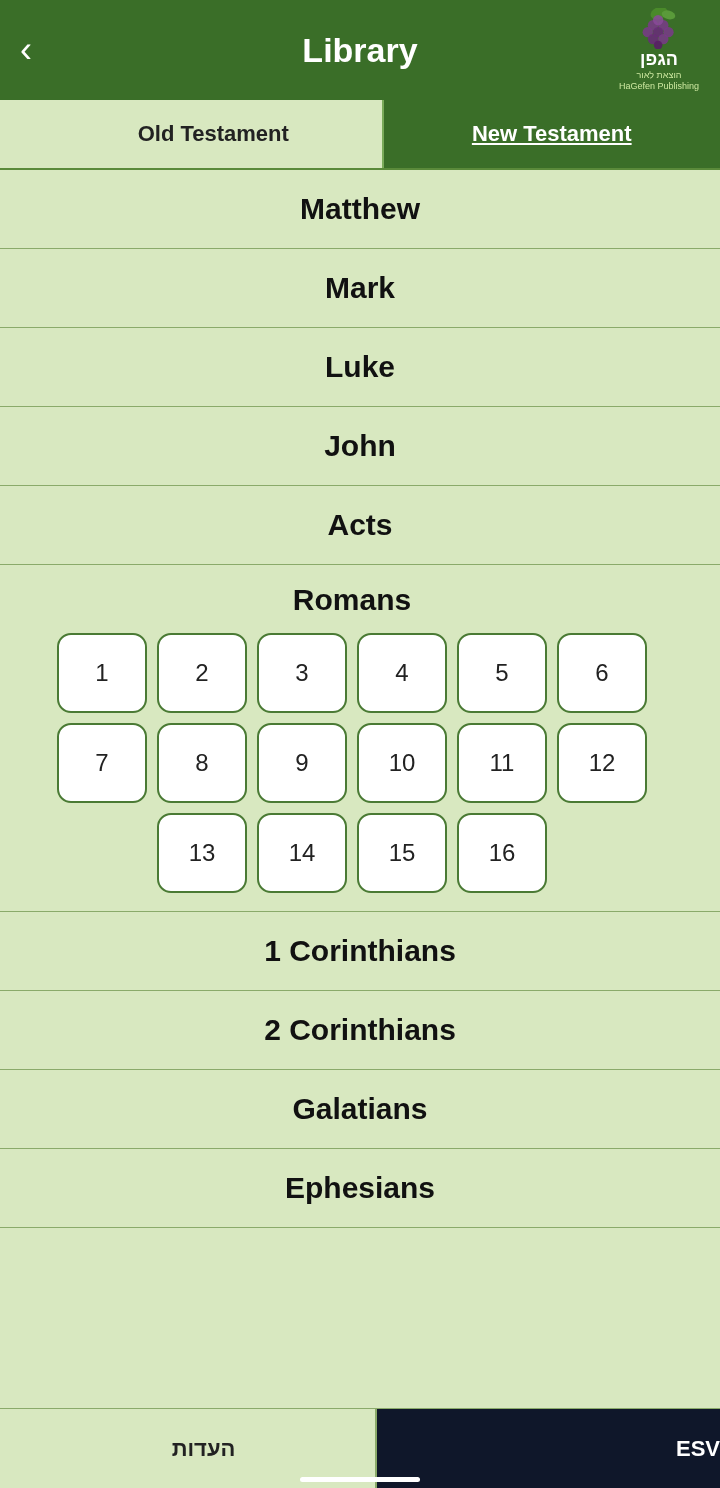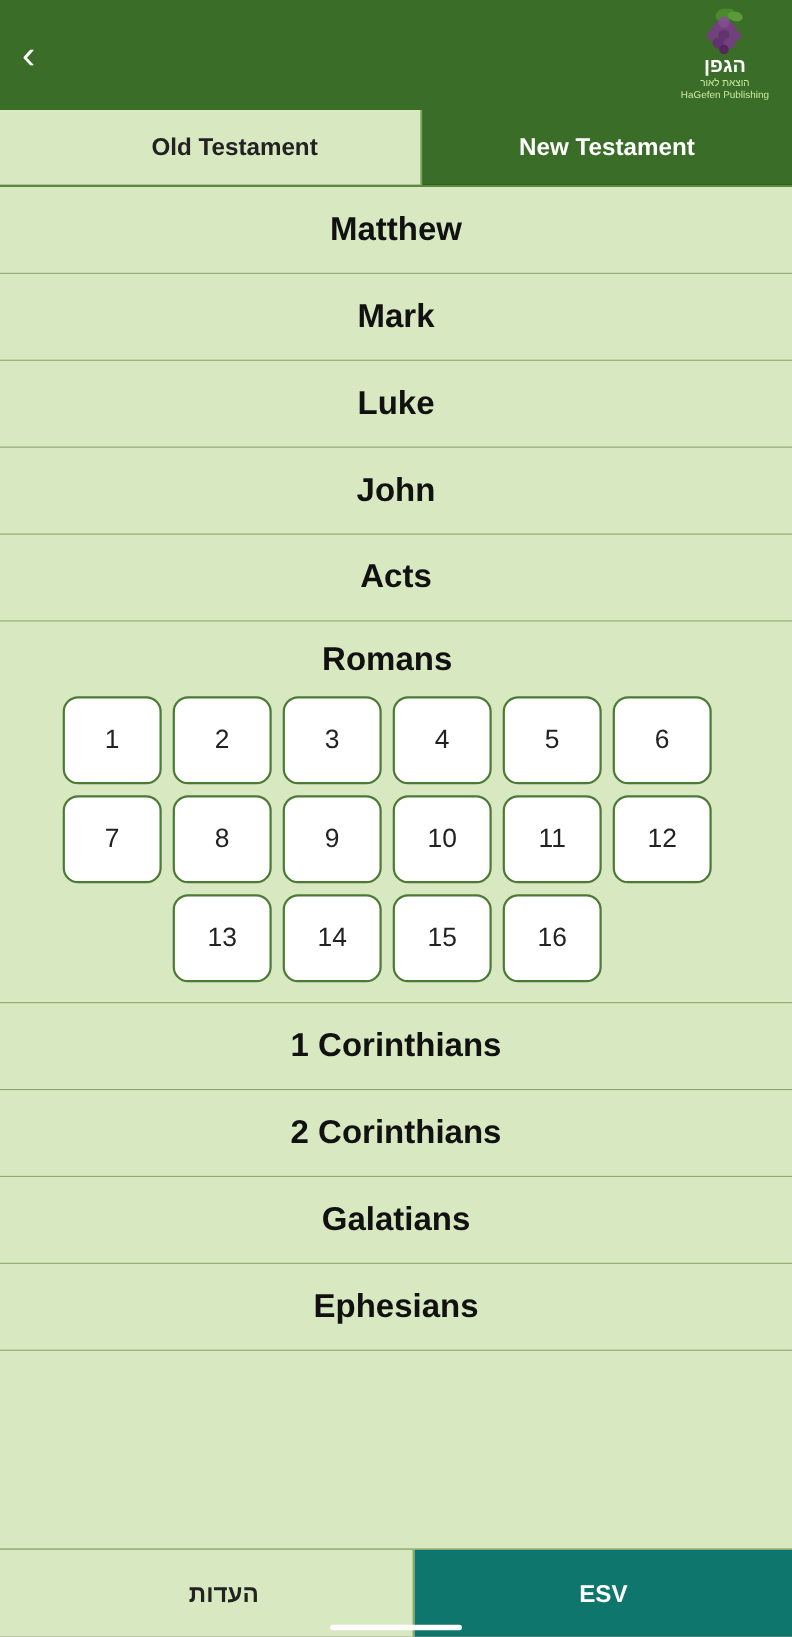--- a/index.html
+++ b/index.html
@@ -88,20 +88,21 @@
     .tab-old {
       background: #d8e8c0;
       color: #222;
       border-right: 2px solid #7aaa5a;
       padding-left: 45px;
     }
 
     .tab-new {
       background: #3a6e28;
       color: white;
+      text-decoration: underline;
     }
 
     
     .content {
       background: #d8e8c0;
       height: calc(1488px - 100px - 70px - 80px);
       overflow-y: auto;
     }
 
     
@@ -179,41 +180,43 @@
 
     .bottom-tab-he {
       color: #222;
       background: #d8e8c0;
       border-right: 2px solid #8aaa6a;
       padding-left: 32px;
     }
 
     .bottom-tab-esv {
       color: white;
-      background: #0f766e;
+      background: #0f172a;
+      justify-content: flex-end;
     }
 
     
     .home-indicator {
       position: absolute;
       bottom: 6px;
       left: 50%;
       transform: translateX(-50%);
       width: 120px;
       height: 5px;
       background: white;
       border-radius: 3px;
       z-index: 100;
     }
   </style>
 </head>
 <body>
 
 <div class="header">
   <span class="header-back">‹</span>
+  <span class="header-title">Library</span>
   <div class="header-logo">
     <svg width="54" height="48" viewBox="0 0 54 48">
 
       <ellipse cx="27" cy="6" rx="10" ry="7" fill="#4a8a2a" transform="rotate(-20 27 6)"></ellipse>
       <ellipse cx="38" cy="8" rx="8" ry="5" fill="#5a9a3a" transform="rotate(15 38 8)"></ellipse>
 
       <circle cx="20" cy="20" r="6" fill="#7a3a8a" opacity="0.85"></circle>
       <circle cx="32" cy="20" r="6" fill="#7a3a8a" opacity="0.85"></circle>
       <circle cx="26" cy="14" r="6" fill="#8a4a9a" opacity="0.85"></circle>
       <circle cx="14" cy="28" r="6" fill="#7a3a8a" opacity="0.85"></circle>

